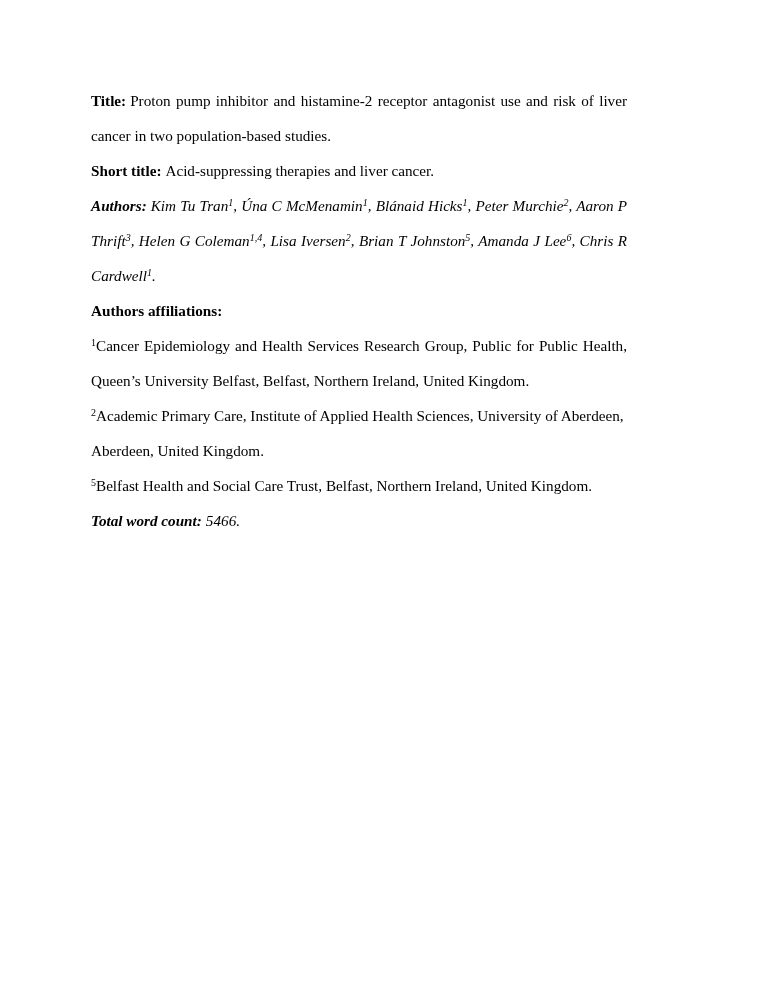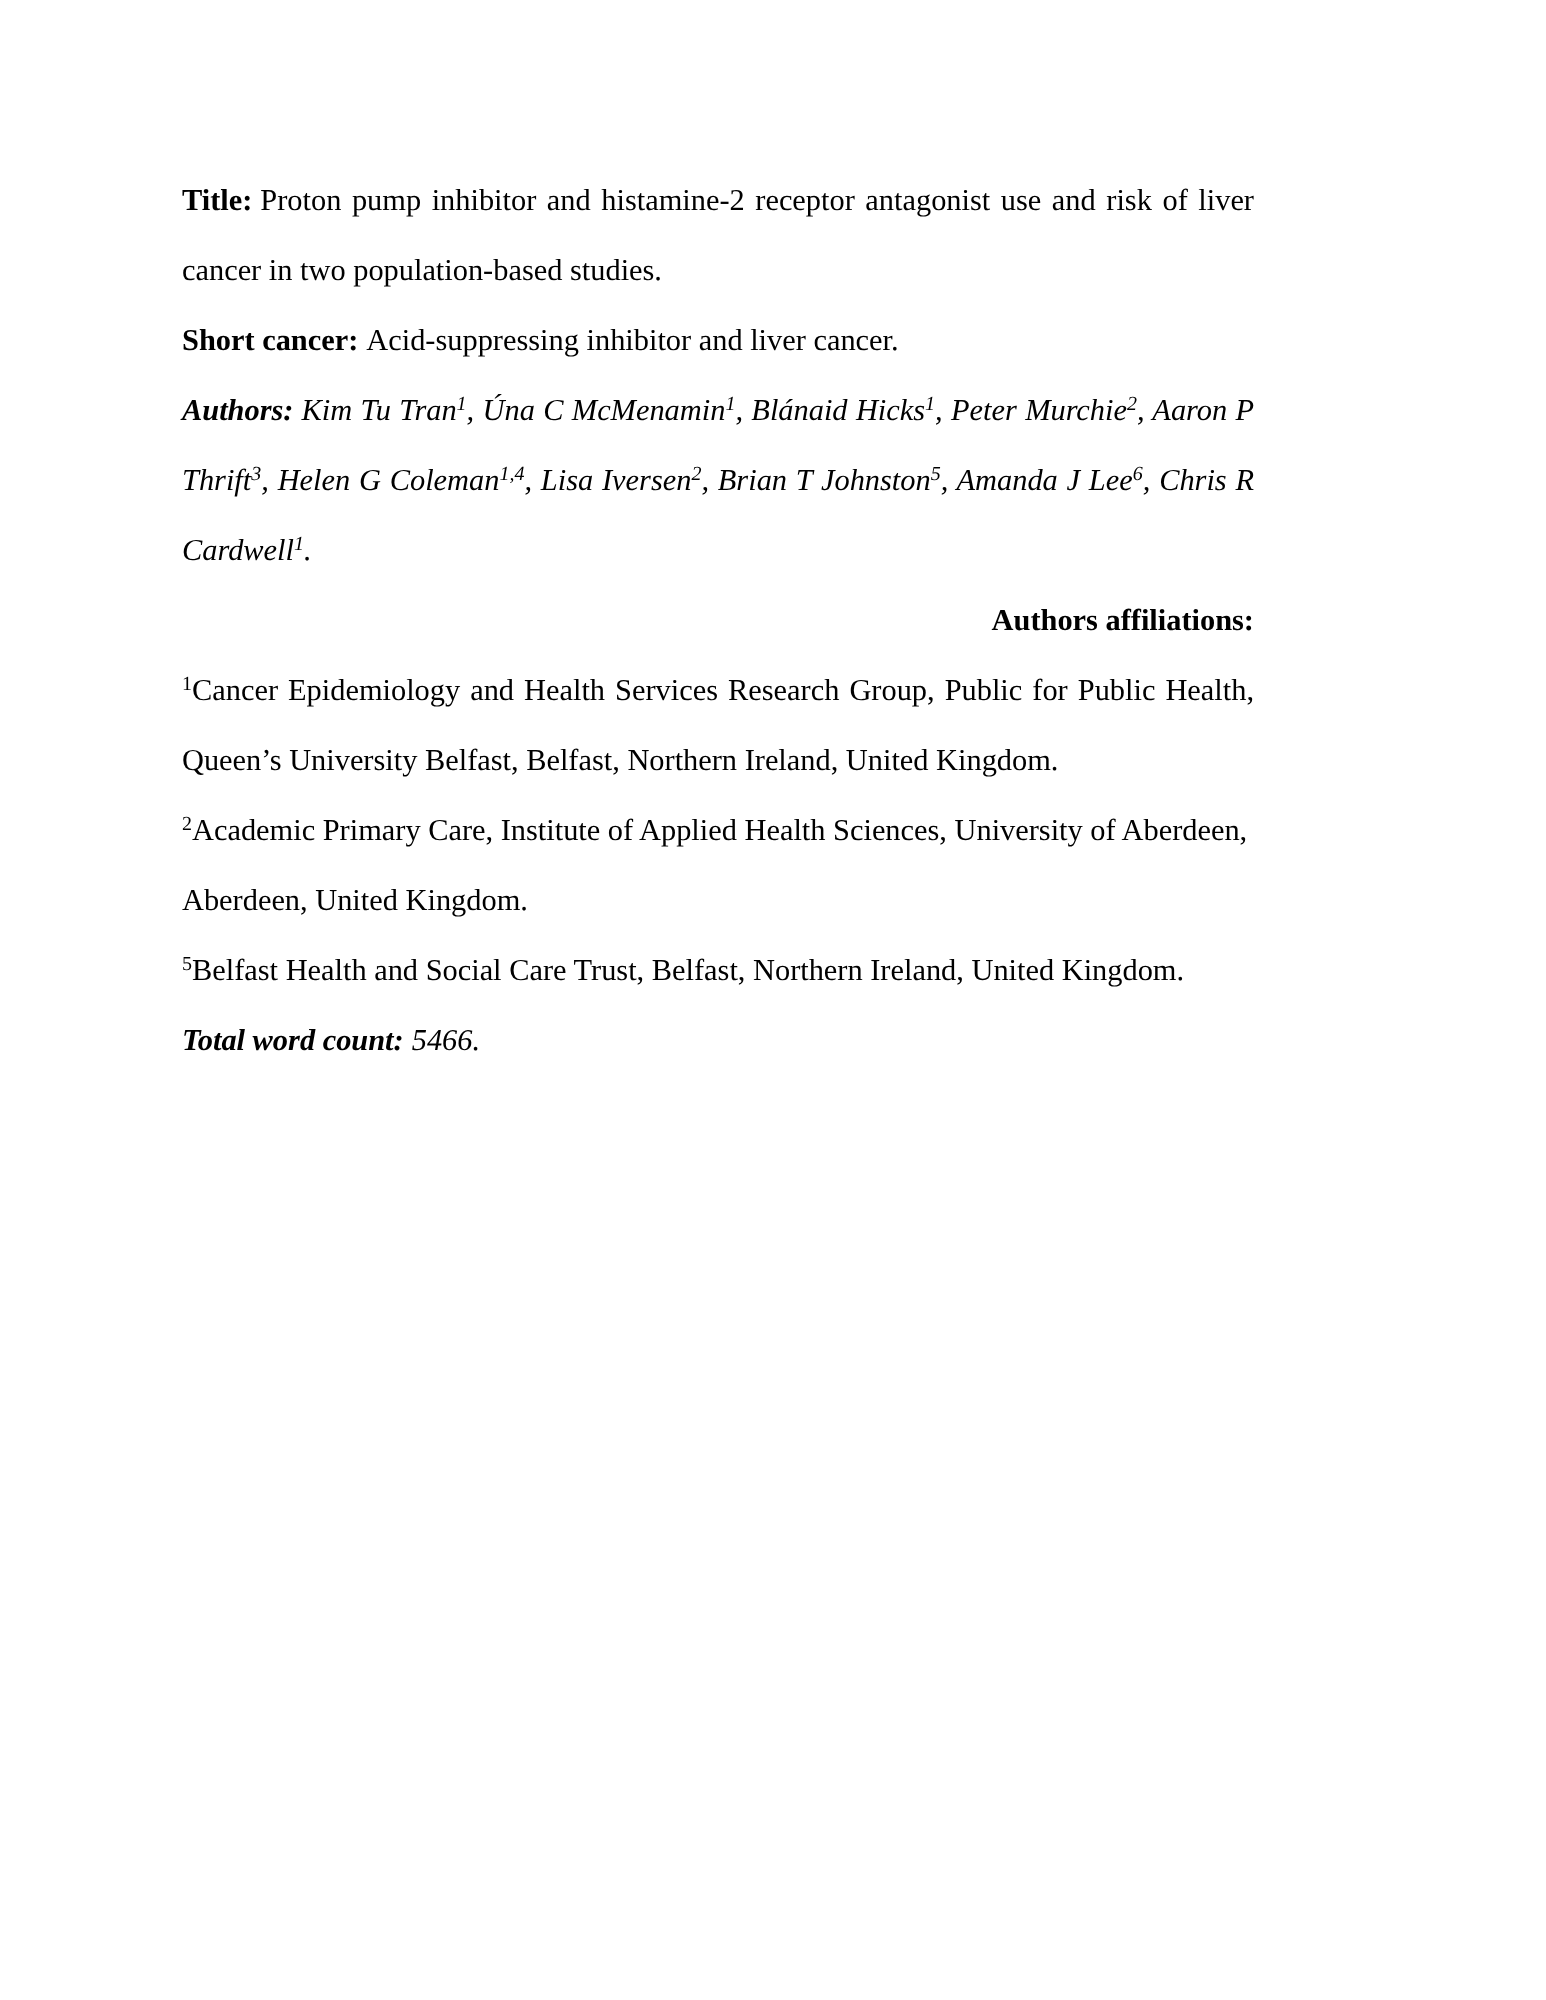--- a/index.html
+++ b/index.html
@@ -31,30 +31,30 @@
   .bold { font-weight: bold; }
   sup.s {
     font-size: 10px;
     line-height: 0;
     position: relative;
     top: -5px;
     vertical-align: baseline;
   }
   .gap-short  { margin-top: 28px; }
   .gap-std    { margin-top: 35px; font-style: italic; }
-  .gap-affhdr { margin-top: 40px; text-align: right; }
+  .gap-affhdr { margin-top: 40px; }
 </style>
 </head>
 <body>
 
 <div class="page">
 
   <p class="para justify"><span class="lbl">Title:</span><span>Proton pump inhibitor and histamine-2 receptor antagonist use and risk of liver cancer in two population-based studies.</span></p>
 
-  <p class="para gap-short"><span class="lbl">Short cancer:</span><span>Acid-suppressing inhibitor and liver cancer.</span></p>
+  <p class="para gap-short"><span class="lbl">Short title:</span><span>Acid-suppressing therapies and liver cancer.</span></p>
 
   <p class="para justify gap-std"><span class="lbl">Authors:</span><span>Kim Tu Tran</span><sup class="s">1</sup><span>, </span><span>Úna C McMenamin</span><sup class="s">1</sup><span>, </span><span>Blánaid Hicks</span><sup class="s">1</sup><span>, </span><span>Peter Murchie</span><sup class="s">2</sup><span>, </span><span>Aaron P Thrift</span><sup class="s">3</sup><span>, </span><span>Helen G Coleman</span><sup class="s">1,4</sup><span>, </span><span>Lisa Iversen</span><sup class="s">2</sup><span>, </span><span>Brian T Johnston</span><sup class="s">5</sup><span>, </span><span>Amanda J Lee</span><sup class="s">6</sup><span>, </span><span>Chris R Cardwell</span><sup class="s">1</sup><span>.</span></p>
 
   <p class="para bold gap-affhdr">Authors affiliations:</p>
 
   <p class="para justify"><sup class="s">1</sup><span>Cancer Epidemiology and Health Services Research Group, Public for Public Health, Queen’s University Belfast, Belfast, Northern Ireland, United Kingdom.</span></p>
 
   <p class="para"><sup class="s">2</sup><span>Academic Primary Care, Institute of Applied Health Sciences, University of Aberdeen, Aberdeen, United Kingdom.</span></p>
 
 

